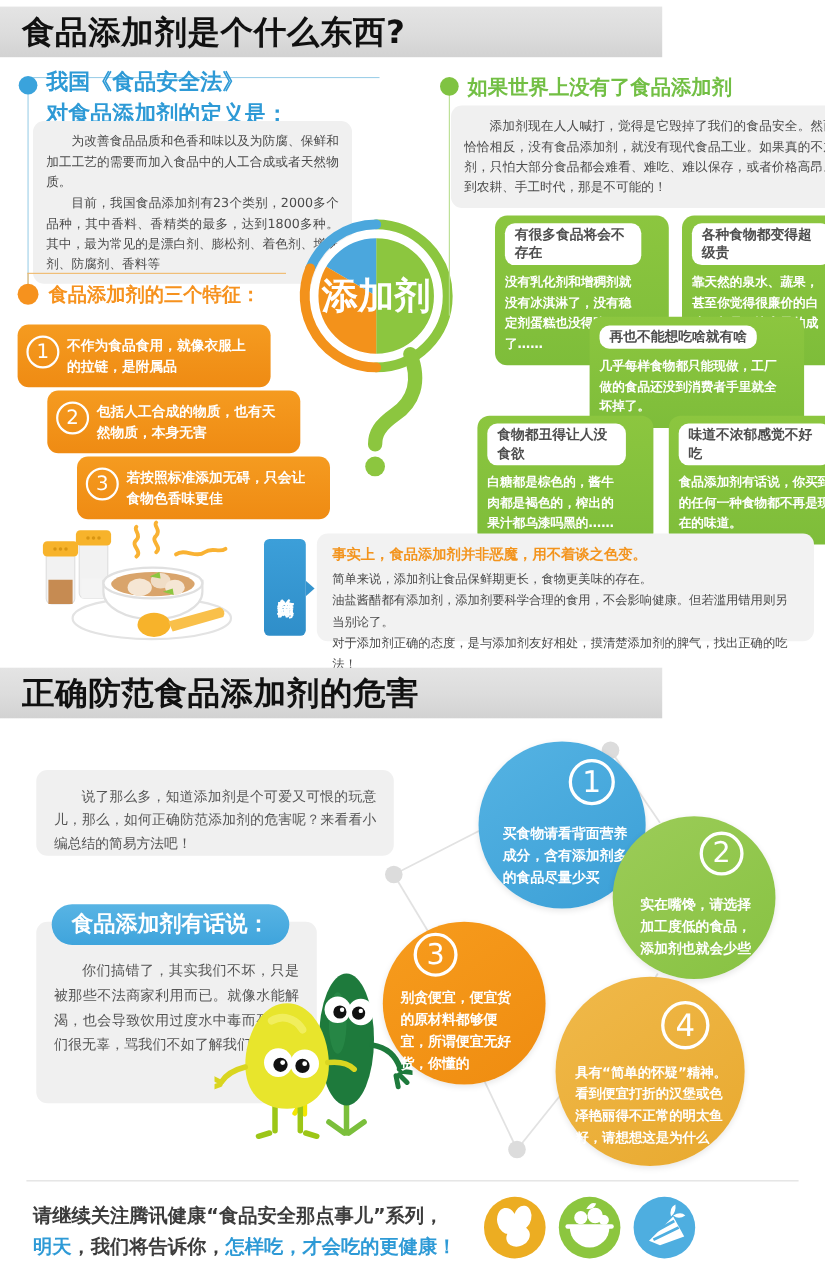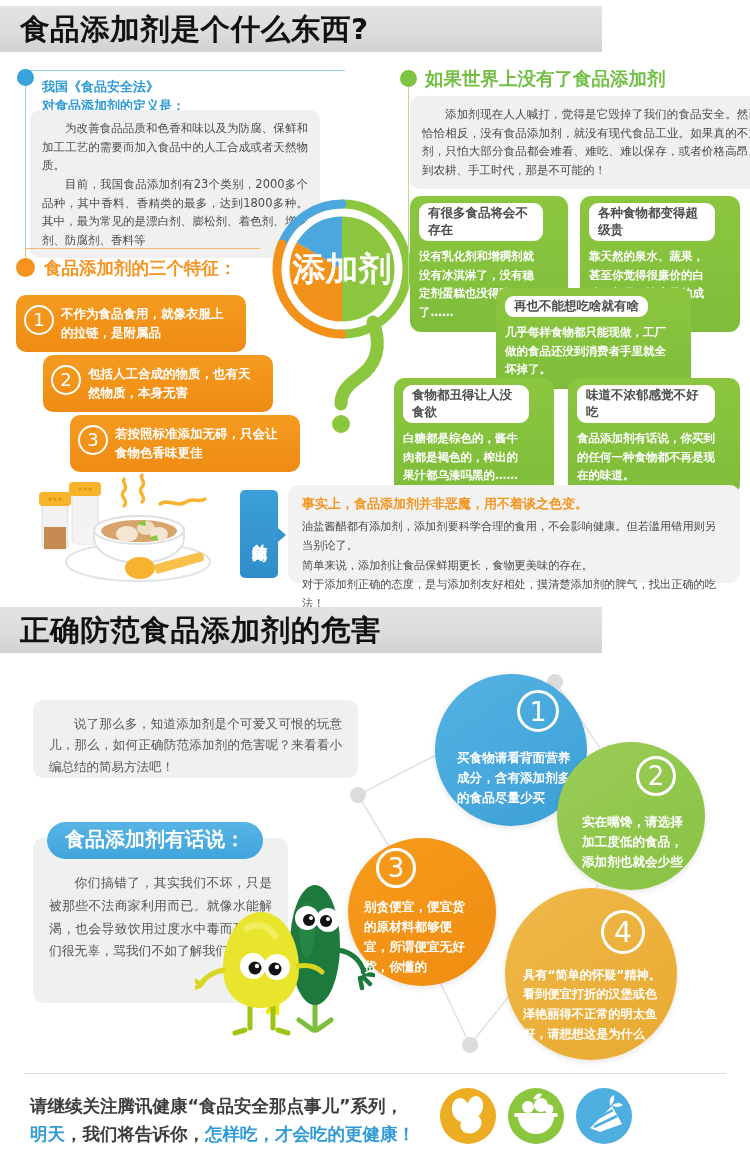--- a/index.html
+++ b/index.html
@@ -38,21 +38,21 @@
   
   #lead-line-blue {
     position: absolute; left: 25px; top: 70px; width: 1px; height: 205px;
     background: #9ecfe8;
   }
   #lead-line-blue-top {
     position: absolute; left: 25px; top: 70px; width: 320px; height: 1px; background: #9ecfe8;
   }
   #dot-blue { left: 17px; top: 69px; width: 17px; height: 17px; background: #3aa3dc; }
   #hdg-blue {
-    left: 42px; top: 78px; color: #2e9ad6; font-size: 13px; line-height: 1.45;
+    left: 42px; top: 60px; color: #2e9ad6; font-size: 20px; line-height: 1.45;
     white-space: normal; width: 330px;
   }
   #def-box { left: 30px; top: 110px; width: 290px; }
 
   
   #feat-line {
     position: absolute; left: 25px; top: 248px; width: 235px; height: 1px; background: #f0b96a;
   }
   #feat-line-v {
     position: absolute; left: 25px; top: 248px; width: 1px; height: 17px; background: #f0b96a;
@@ -83,20 +83,21 @@
     position: absolute; left: 408px; top: 72px; width: 1px; height: 215px; background: #b7de8e;
   }
   #dot-green { left: 400px; top: 70px; width: 17px; height: 17px; background: #80c342; }
   #hdg-green { left: 425px; top: 66px; color: #72bf44; font-size: 18.5px; }
   #if-box { left: 410px; top: 96px; width: 397px; }
 
   .gcard {
     position: absolute; border-radius: 11px;
     background: linear-gradient(to bottom,#8cc63f 0%, #7ebd3a 100%);
     padding: 7px 25px 10px 9px;
+    margin-left: 40px;
   }
   .gcard .gtitle {
     background: #fff; color: #4d4d4d; font-weight: bold; font-size: 12.5px;
     border-radius: 9px; padding: 2px 9px; display: inline-block; margin-bottom: 6px;
   }
   .gcard .gtext { color: #fff; font-size: 11.5px; line-height: 1.62; font-weight: bold; }
   #gcard1 { left: 410px; top: 196px; width: 158px; }
   #gcard2 { left: 580px; top: 196px; width: 160px; }
   #gcard3 { left: 496px; top: 288px; width: 195px; }
   #gcard4 { left: 394px; top: 378px; width: 160px; }
@@ -320,22 +321,22 @@
       <ellipse cx="112" cy="106" rx="15" ry="11" fill="#f7b32b"></ellipse>
       <path d="M125 103 L172 90 a6 6 0 0 1 3 9 l-46 13 z" fill="#f9c04a"></path>
     </g>
   </svg>
 
   <div id="sumtag">
     <span>总结陈词</span>
   </div>
   <div id="sumbox">
     <div class="sumhead">事实上，食品添加剂并非恶魔，用不着谈之色变。</div>
+    <div class="sumline">简单来说，添加剂让食品保鲜期更长，食物更美味的存在。</div>
     <div class="sumline">油盐酱醋都有添加剂，添加剂要科学合理的食用，不会影响健康。但若滥用错用则另当别论了。</div>
-    <div class="sumline">简单来说，添加剂让食品保鲜期更长，食物更美味的存在。</div>
     <div class="sumline">对于添加剂正确的态度，是与添加剂友好相处，摸清楚添加剂的脾气，找出正确的吃法！</div>
   </div>
 
   <div class="section-bar" id="bar2">
     <div class="txt">正确防范食品添加剂的危害</div>
   </div>
 
   <div id="intro-box">
     <p>说了那么多，知道添加剂是个可爱又可恨的玩意儿，那么，如何正确防范添加剂的危害呢？来看看小编总结的简易方法吧！</p>
   </div>

